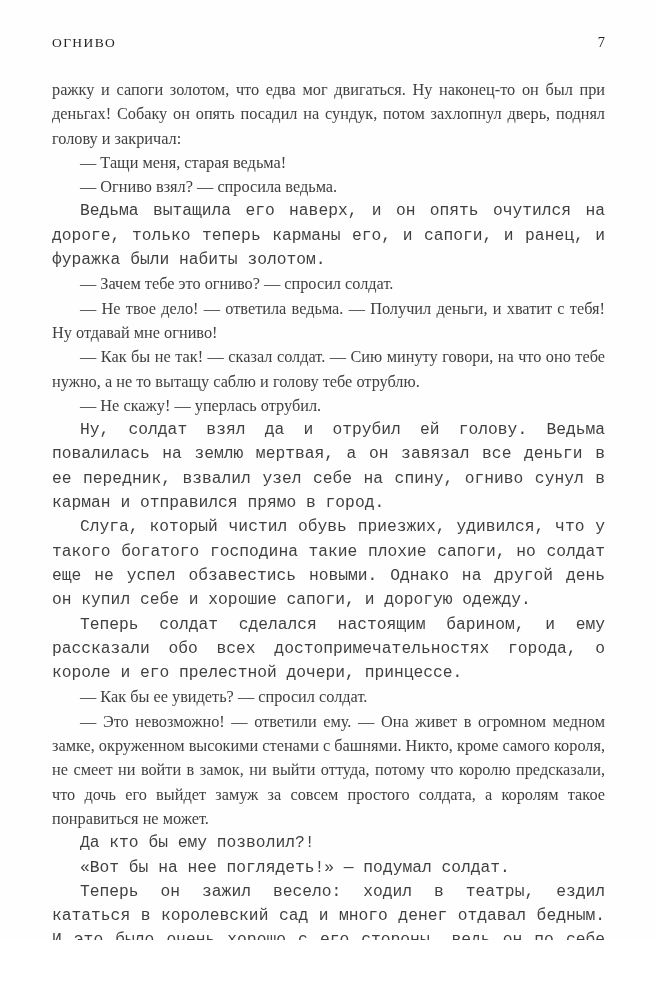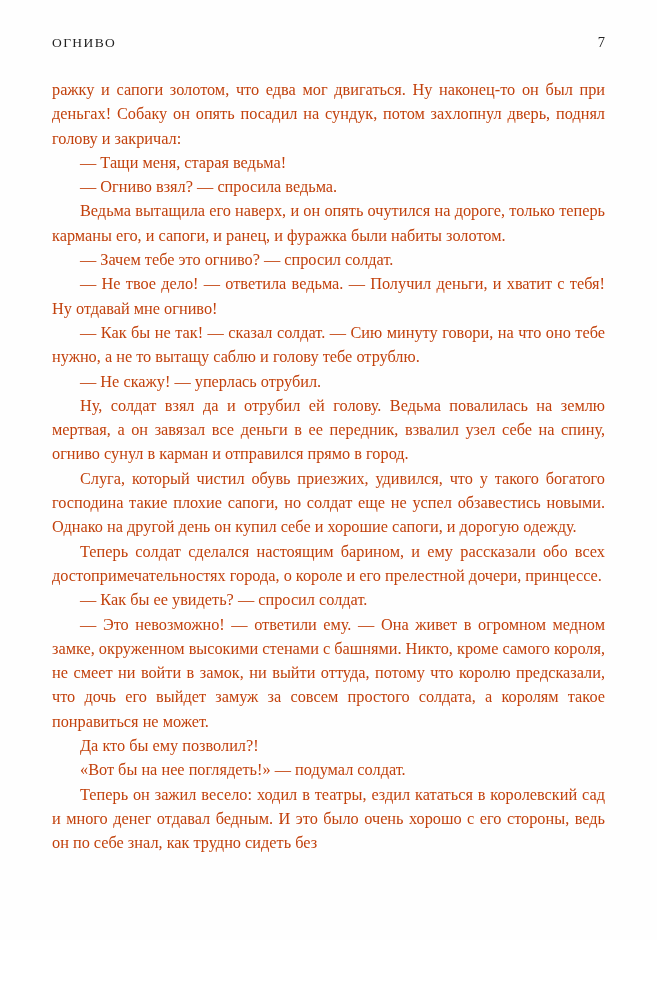--- a/index.html
+++ b/index.html
@@ -39,28 +39,29 @@
   .runhead .folio {
     letter-spacing: 0;
     font-size: 14.5px;
   }
   .body-text {
     font-size: 16.3px;
     line-height: 24.3px;
     text-align: justify;
     text-justify: inter-word;
     hyphens: manual;
-    color: #c2410c;
+    color: #404040;
   }
   .body-text p {
     margin: 0;
     text-indent: 0;
   }
   .body-text p.ind {
     text-indent: 28px;
+    font-family: Liberation Mono, monospace;
   }
   .body-text p.dlg {
     text-indent: 28px;
   }
   .body-text p:last-child {
     
   }
 </style>
 </head>
 <body>

